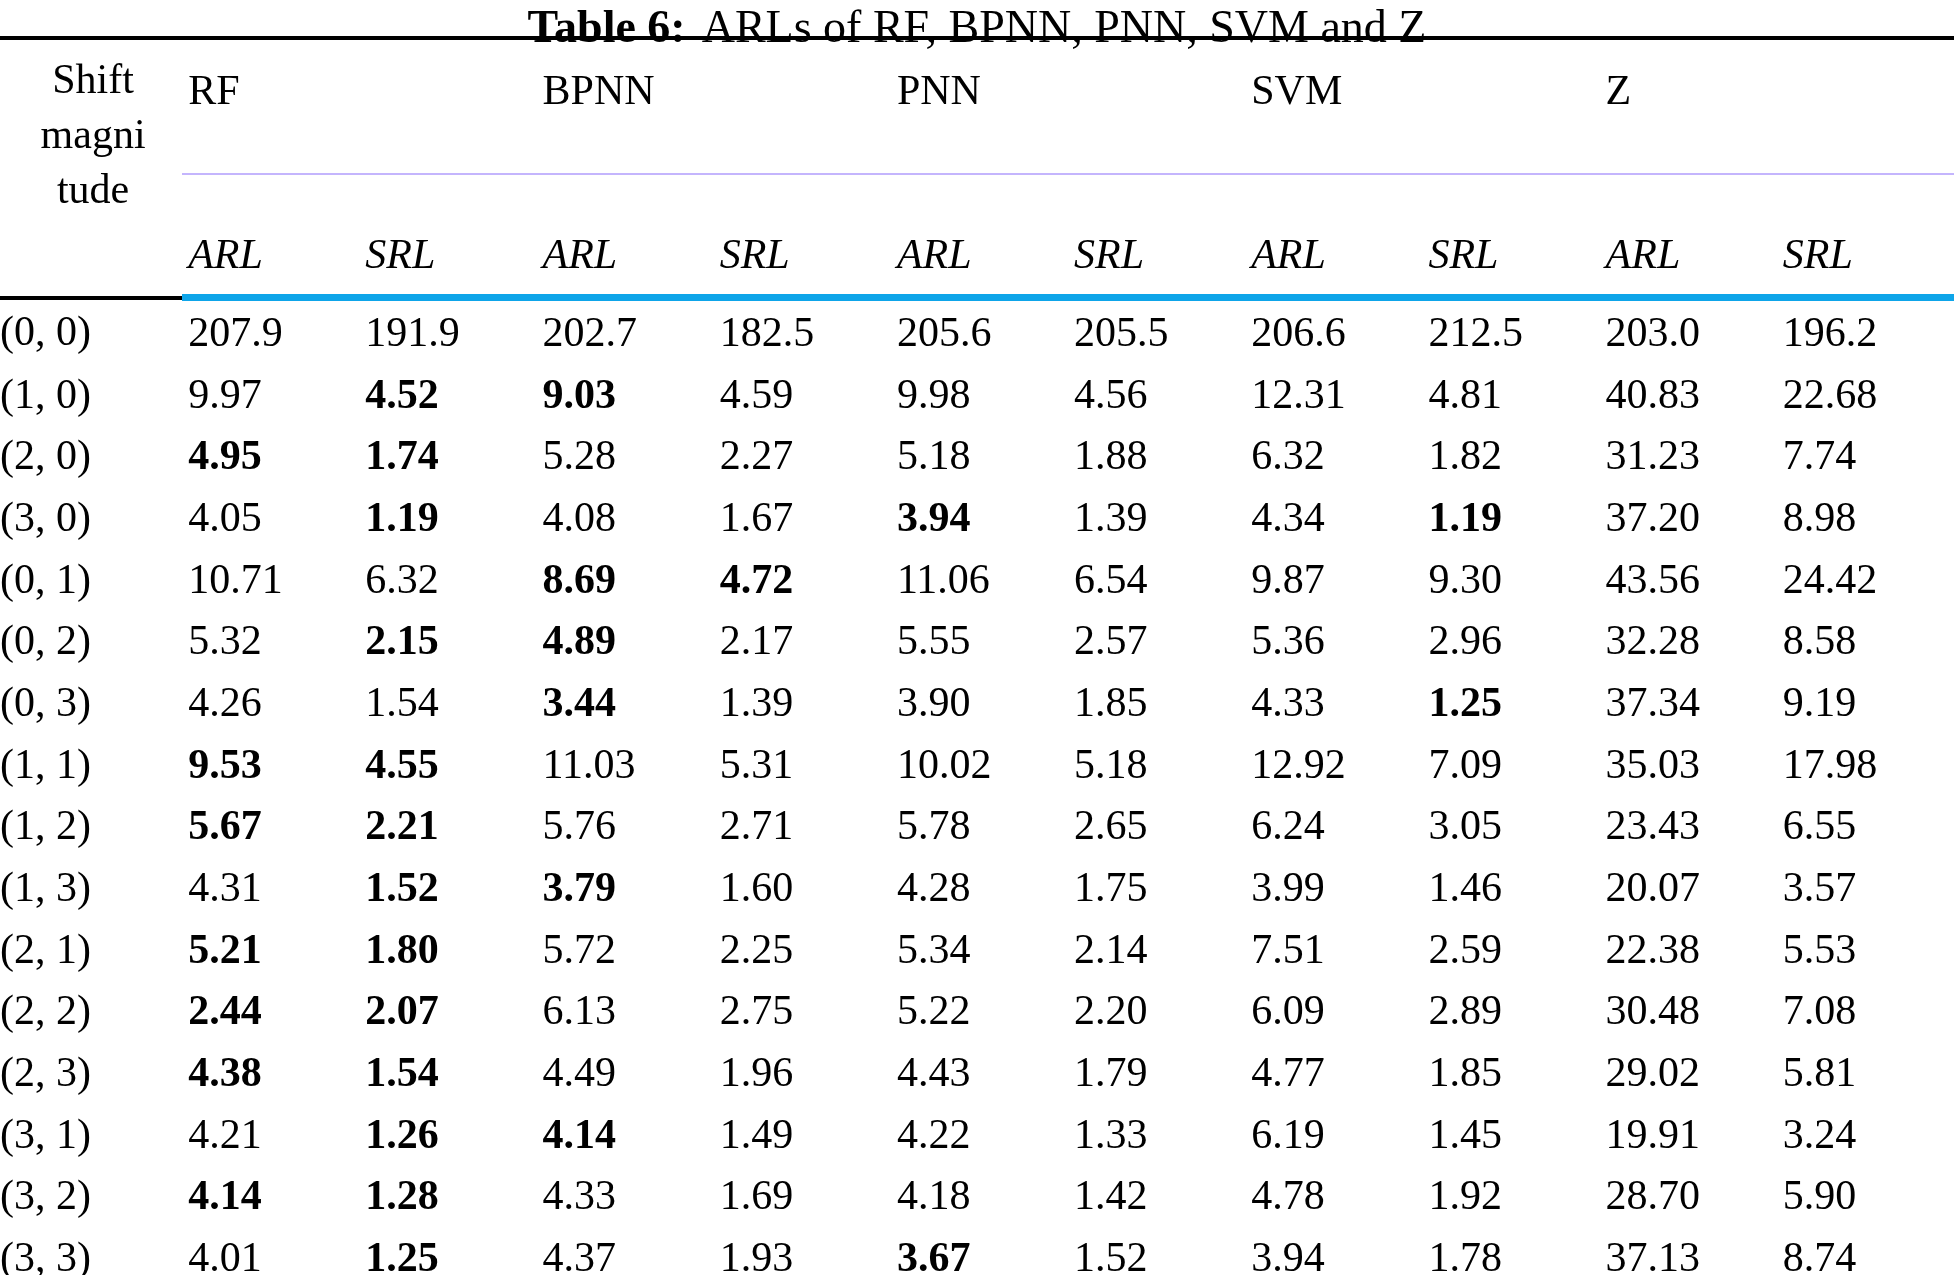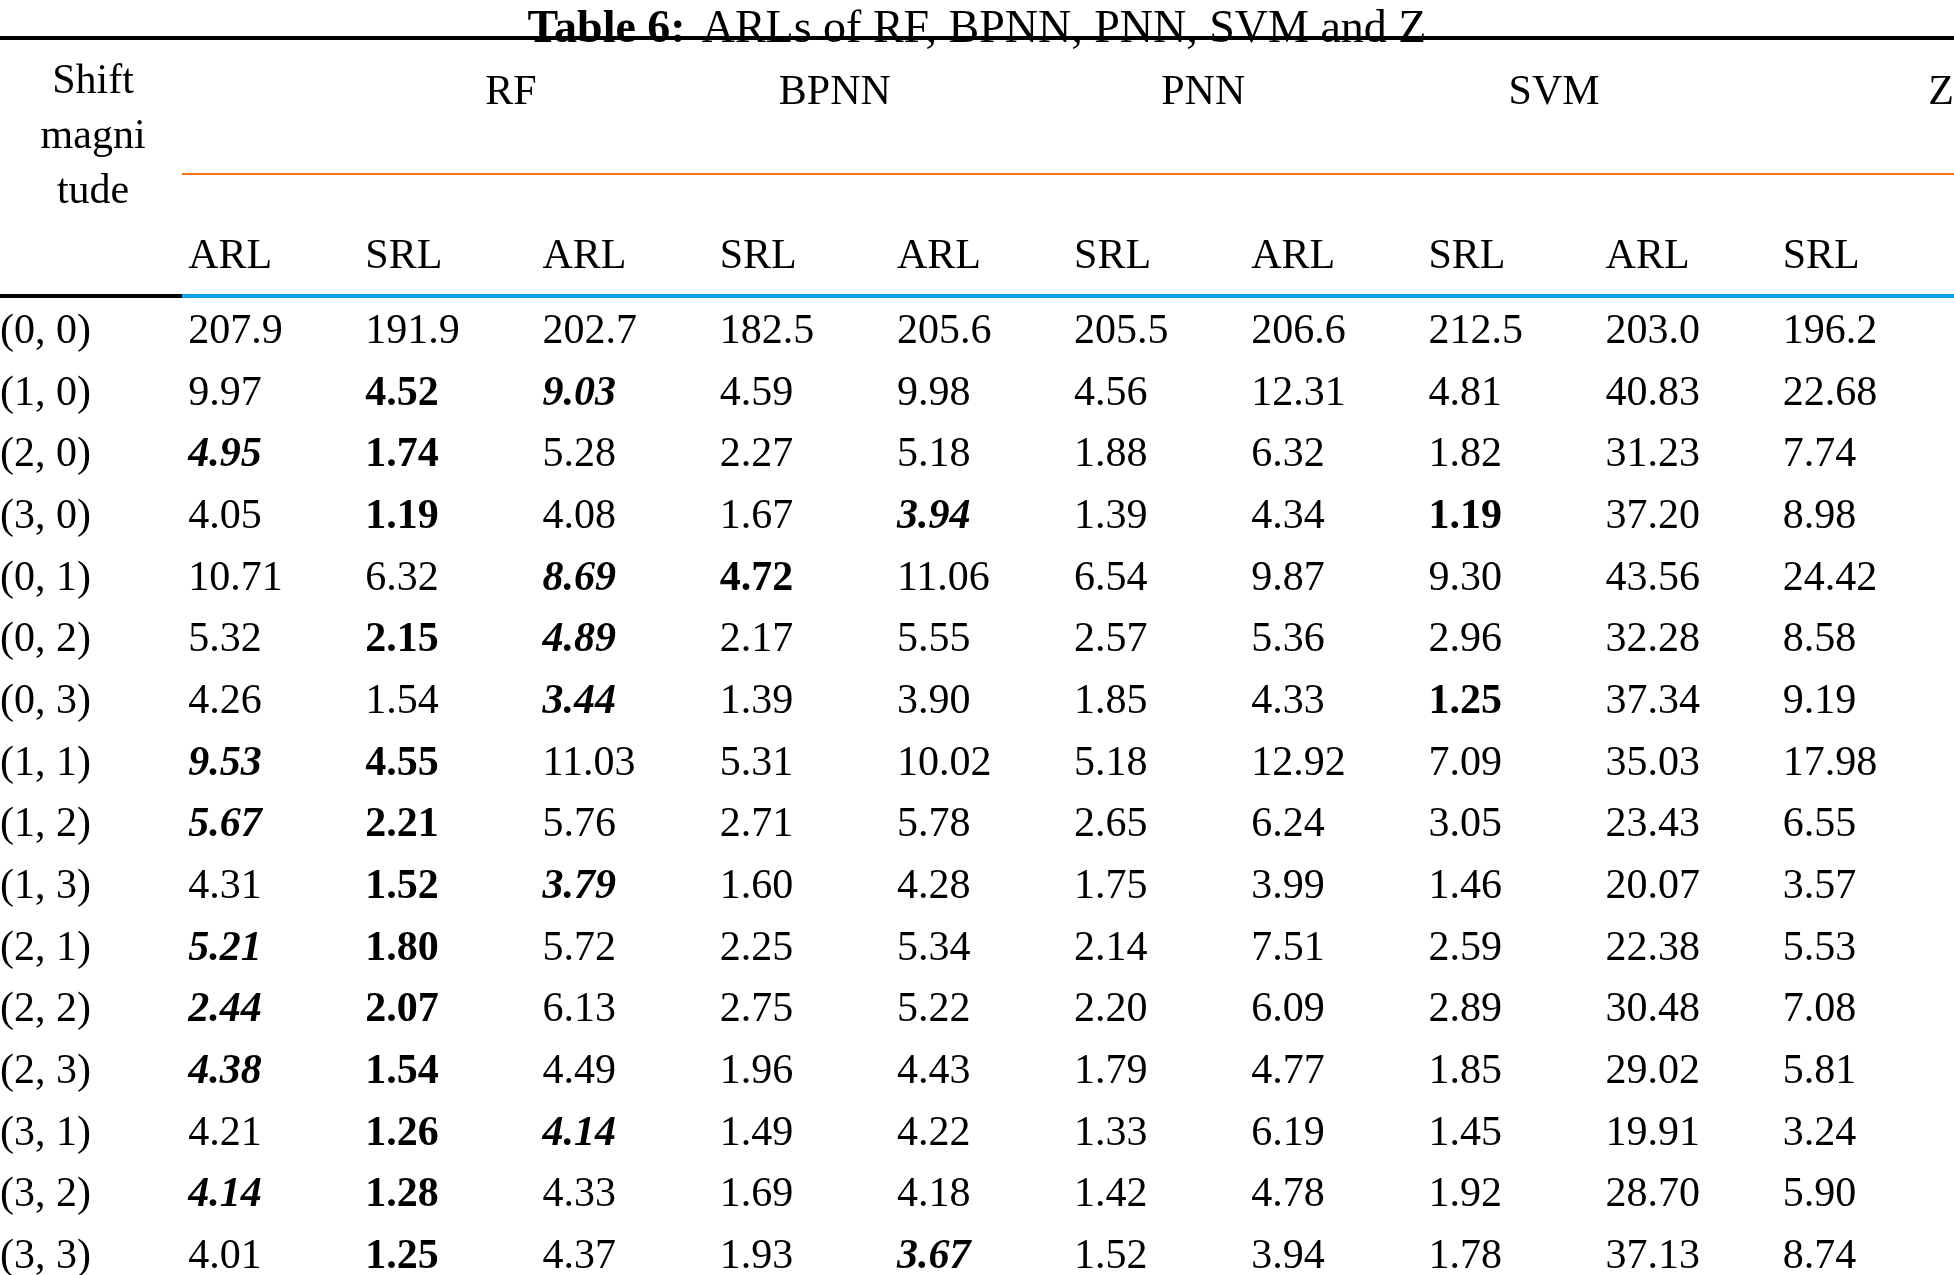--- a/index.html
+++ b/index.html
@@ -47,33 +47,33 @@
   th.corner {
     vertical-align: top;
     padding: 12px 0 0 4px;
     border-bottom: 4px solid #000;
   }
   th.corner span { display: block; line-height: 55px; text-align: center; }
   tr.grouprow th.group {
     height: 107px;
     vertical-align: top;
     padding-top: 26px;
-    border-bottom: 2px solid #f97316;
-    text-align: right;
+    border-bottom: 2px solid #c4b5fd;
   }
   tr.subrow th {
     height: 103px;
     vertical-align: bottom;
     padding-bottom: 16px;
-    border-bottom: 4px solid #0ea5e9;
+    border-bottom: 7px solid #0ea5e9;
+    font-style: italic;
   }
   tbody td { height: 61.7px; }
   td.shift { padding-left: 0; }
   td.b  { font-weight: bold; }
-  td.bi { font-weight: bold; font-style: italic; }
+  td.bi { font-weight: bold; }
 </style>
 </head>
 <body>
 
 <div class="caption">
   <span class="cap-label">Table 6:</span><span>ARLs of RF, BPNN, PNN, SVM and Z</span>
 </div>
 
 <table class="arl">
   <colgroup>

